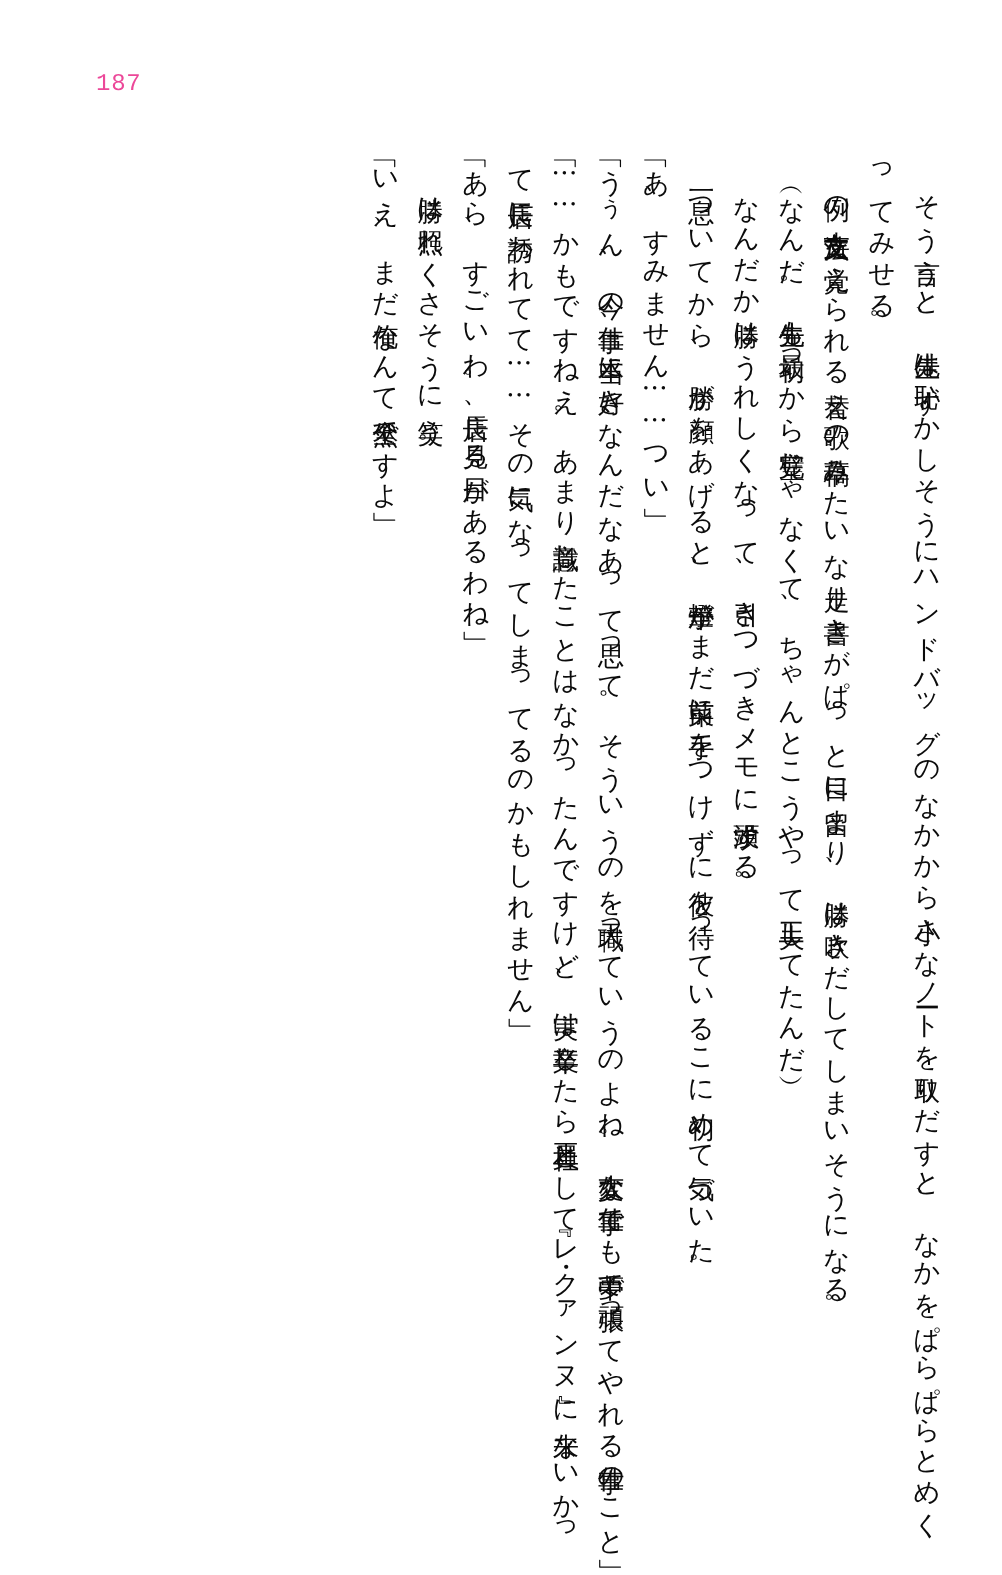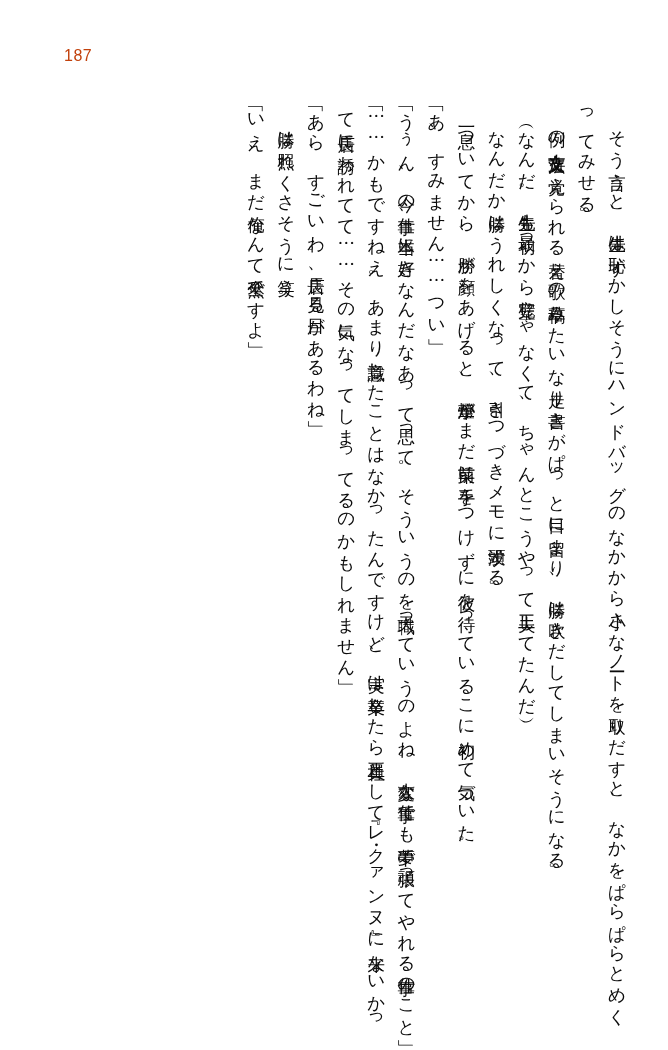--- a/index.html
+++ b/index.html
@@ -19,23 +19,23 @@
     width: 668px;
     height: 1050px;
     background: #ffffff;
     box-sizing: border-box;
   }
   .page-number {
     position: absolute;
     top: 47px;
     left: 64px;
     font-size: 16px;
-    font-family: Liberation Sans, sans-serif;
+    font-family: Liberation Mono, monospace;
     letter-spacing: 0.5px;
-    color: #c2410c;
+    color: #ec4899;
   }
   .text-block {
     position: absolute;
     top: 100px;
     right: 36px;
     height: 930px;
     width: 590px;
     writing-mode: vertical-rl;
     text-orientation: upright;
     font-size: 17.5px;

